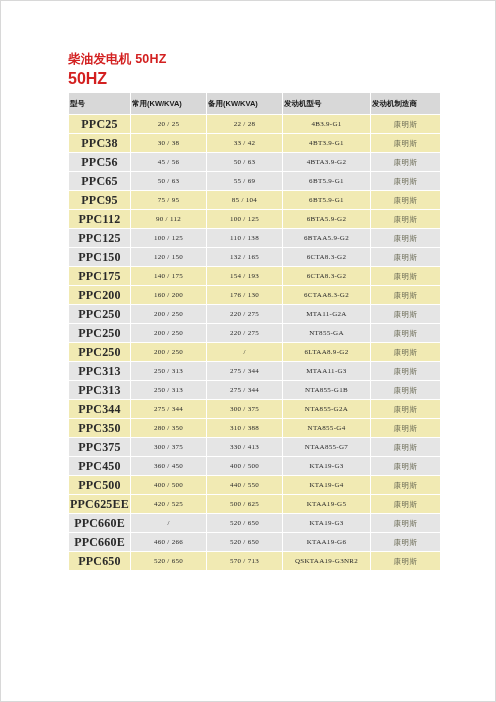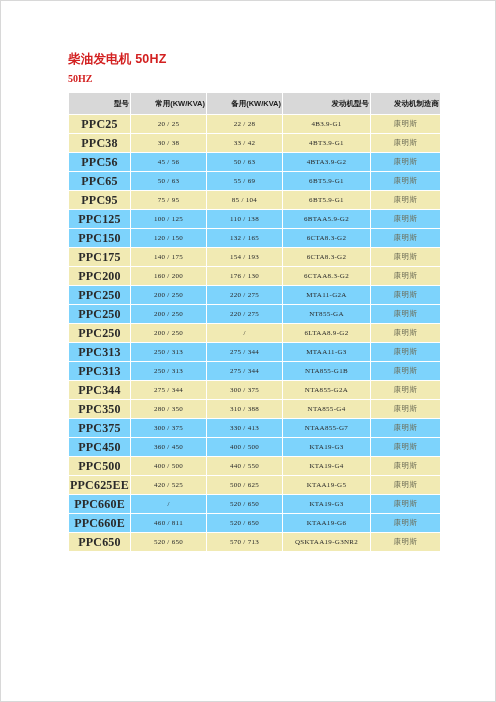--- a/index.html
+++ b/index.html
@@ -39,37 +39,36 @@
     color: #d32020;
     font-weight: bold;
     font-size: 12.5px;
     letter-spacing: 0.2px;
     margin: 0 0 7px 0;
     line-height: 14px;
   }
   .doc-subtitle {
     color: #d32020;
     font-weight: bold;
-    font-size: 10px;
+    font-size: 16px;
     margin: 0 0 7px 0;
     line-height: 12px;
-    font-family: Liberation Serif, serif;
   }
   table.spec {
     border-collapse: collapse;
     width: 372px;
     table-layout: fixed;
     background: #f5f0c8;
   }
   table.spec th {
     background: #d8d8d8;
     color: #1a1a1a;
     font-size: 7.5px;
     font-weight: bold;
-    text-align: right;
+    text-align: left;
     padding: 6px 1px;
     border: 1px solid #ffffff;
     line-height: 9px;
   }
   table.spec td {
     font-size: 7px;
     color: #2a2a2a;
     text-align: center;
     padding: 4.5px 1px;
     border: 1px solid #ffffff;
@@ -78,29 +77,29 @@
     letter-spacing: 0.3px;
   }
   table.spec td.model {
     font-weight: bold;
     font-family: "Liberation Serif", "DejaVu Serif", serif;
     font-size: 12px;
     letter-spacing: 0.2px;
   }
   table.spec td.maker {
     color: #6b6b55;
-    font-family: Liberation Mono, monospace;
+    font-family: Liberation Serif, serif;
     font-size: 7.5px;
     letter-spacing: 0.5px;
   }
   table.spec tr.alt td {
     background: #f1eab3;
   }
   table.spec tr.plain td {
-    background: #7dd3fc;
+    background: #e5e5e5;
     margin-top: 28px;
   }
   col.c0 { width: 62px; }
   col.c1 { width: 76px; }
   col.c2 { width: 76px; }
   col.c3 { width: 88px; }
   col.c4 { width: 70px; }
 </style>
 </head>
 <body>
@@ -160,20 +159,27 @@
             <td>6BT5.9-G1</td>
             <td class="maker">康明斯</td>
           </tr>
           <tr class="alt">
             <td class="model">PPC95</td>
             <td>75 / 95</td>
             <td>85 / 104</td>
             <td>6BT5.9-G1</td>
             <td class="maker">康明斯</td>
           </tr>
+          <tr class="alt">
+            <td class="model">PPC112</td>
+            <td>90 / 112</td>
+            <td>100 / 125</td>
+            <td>6BTA5.9-G2</td>
+            <td class="maker">康明斯</td>
+          </tr>
           <tr class="plain">
             <td class="model">PPC125</td>
             <td>100 / 125</td>
             <td>110 / 138</td>
             <td>6BTAA5.9-G2</td>
             <td class="maker">康明斯</td>
           </tr>
           <tr class="plain">
             <td class="model">PPC150</td>
             <td>120 / 150</td>
@@ -274,21 +280,21 @@
           </tr>
           <tr class="plain">
             <td class="model">PPC660E</td>
             <td>/</td>
             <td>520 / 650</td>
             <td>KTA19-G3</td>
             <td class="maker">康明斯</td>
           </tr>
           <tr class="plain">
             <td class="model">PPC660E</td>
-            <td>460 / 811</td>
+            <td>460 / 266</td>
             <td>520 / 650</td>
             <td>KTAA19-G6</td>
             <td class="maker">康明斯</td>
           </tr>
           <tr class="alt">
             <td class="model">PPC650</td>
             <td>520 / 650</td>
             <td>570 / 713</td>
             <td>QSKTAA19-G3NR2</td>
             <td class="maker">康明斯</td>

